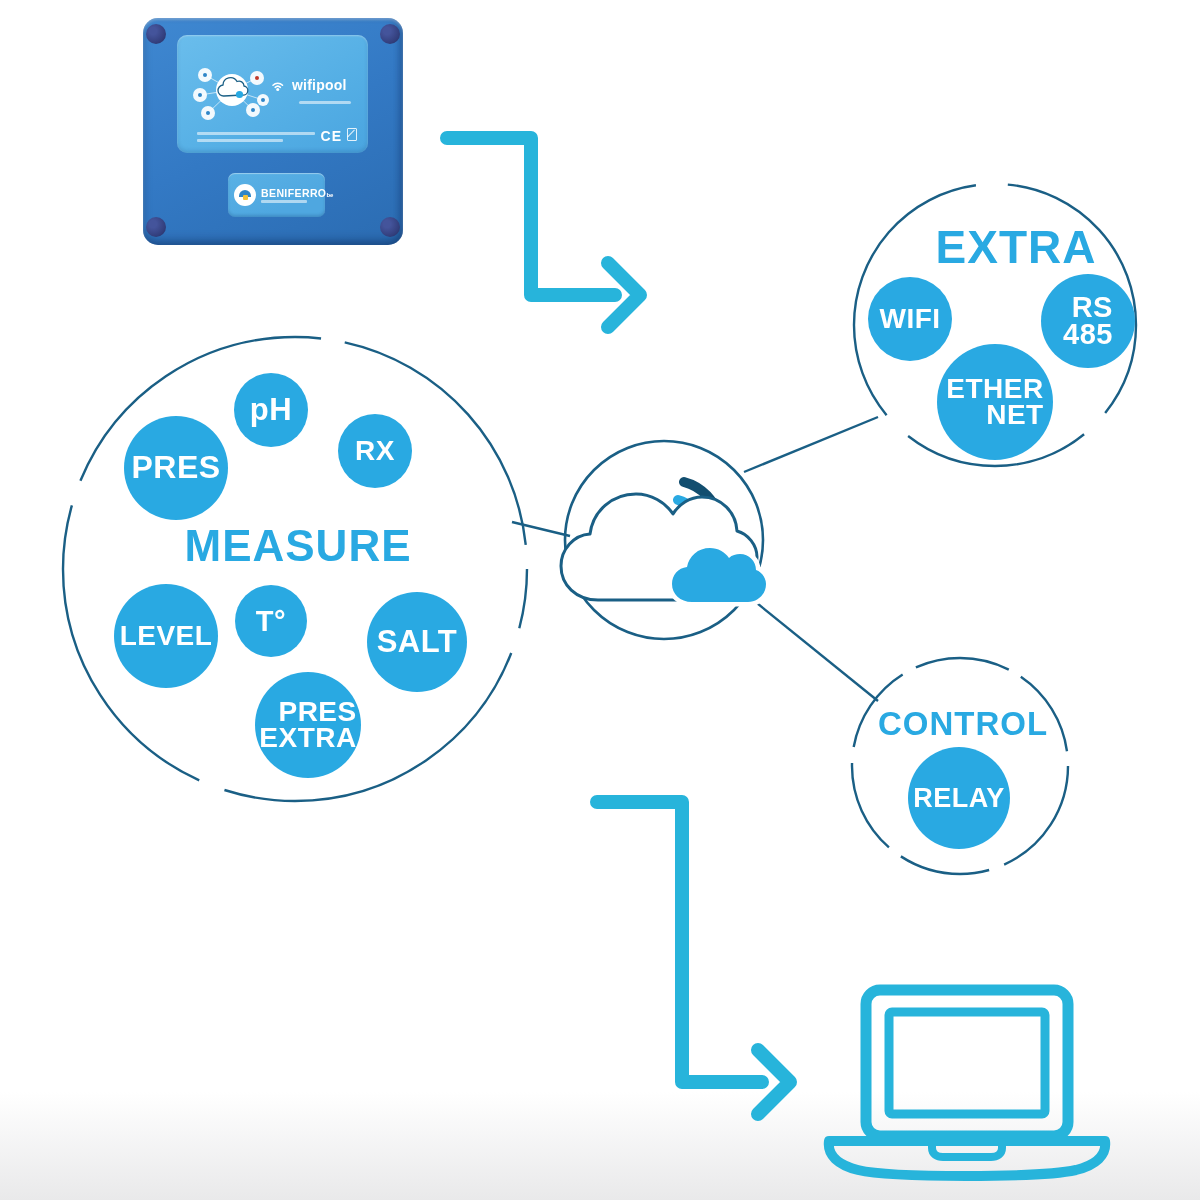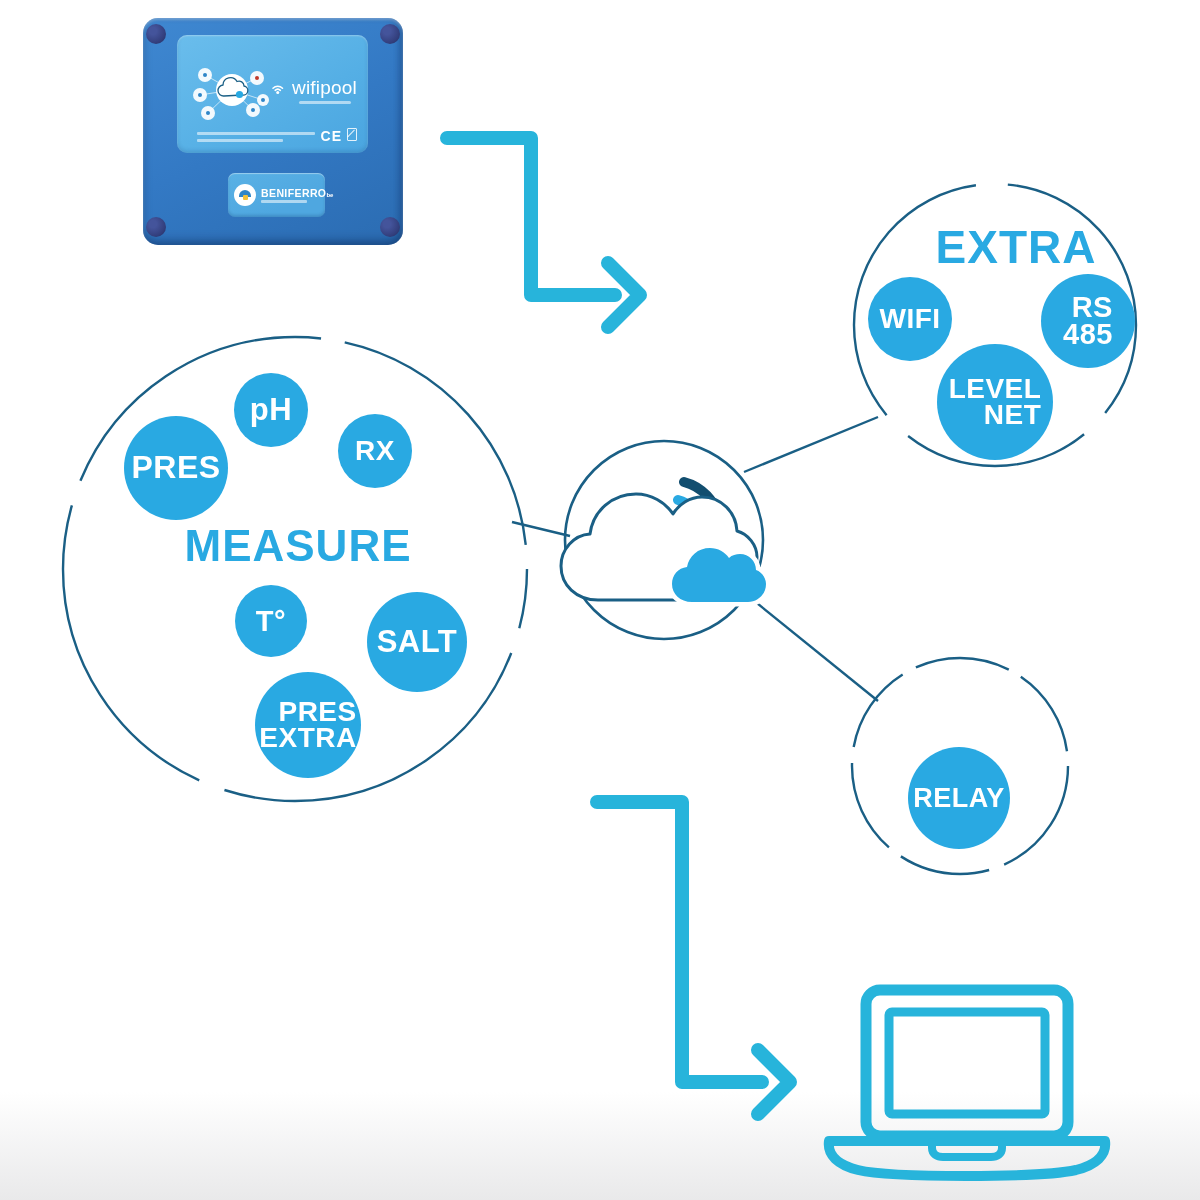--- a/index.html
+++ b/index.html
@@ -43,21 +43,21 @@
     background:linear-gradient(155deg,#3f88d1 0%,#3379c4 50%,#2b6cb2 100%);
     box-shadow:inset 0 2px 3px rgba(255,255,255,.3), inset 0 -5px 9px rgba(5,25,70,.35), inset -4px 0 6px rgba(5,25,70,.18);}
   .screw{position:absolute;width:20px;height:20px;border-radius:50%;
     background:radial-gradient(circle at 35% 35%, #44549b 20%, var(--device-screw) 65%, #222d5e 100%);}
   .screw.s1{left:3px;top:6px;} .screw.s2{left:237px;top:6px;}
   .screw.s3{left:3px;top:199px;} .screw.s4{left:237px;top:199px;}
   .panel{position:absolute;left:34px;top:17px;width:191px;height:118px;border-radius:10px;
     background:linear-gradient(150deg,#6abdec 0%,#55afe5 60%,#4aa5e0 100%);
     box-shadow:inset 0 1px 2px rgba(255,255,255,.35), inset 0 -2px 4px rgba(10,40,90,.18);}
   .logo{position:absolute;left:94px;top:42px;display:flex;align-items:center;gap:3px;}
-  .logotext{color:#fff;font-weight:normal;font-size:19px;letter-spacing:.2px;}
+  .logotext{color:#fff;font-weight:bold;font-size:14px;letter-spacing:.2px;}
   .tagbar{position:absolute;left:122px;top:66px;width:52px;height:3px;border-radius:2px;background:rgba(255,255,255,.55);}
   .txtbar{position:absolute;height:2.5px;border-radius:1px;background:rgba(255,255,255,.55);}
   .txtbar.t1{left:20px;top:97px;width:118px;}
   .txtbar.t2{left:20px;top:104px;width:86px;}
   .ce{position:absolute;right:26px;top:93px;color:#fff;font-size:14px;font-weight:bold;letter-spacing:1px;}
   .weee{position:absolute;right:11px;top:93px;width:8px;height:11px;border:1px solid rgba(255,255,255,.85);border-radius:1px;}
   .weee::after{content:"";position:absolute;left:-2px;top:4px;width:10px;height:0;border-top:1px solid rgba(255,255,255,.85);transform:rotate(-45deg);}
   .badge{position:absolute;left:85px;top:155px;width:97px;height:44px;border-radius:7px;
     background:linear-gradient(160deg,#59b1e5 0%,var(--badge-blue) 70%);
     box-shadow:inset 0 1px 1px rgba(255,255,255,.4), inset 0 -2px 3px rgba(10,40,90,.2);
@@ -176,27 +176,29 @@
         <span class="badge-name"><span>BENIFERRO</span><span class="suffix">be</span></span>
         <span class="txtbar t3"></span>
       </span>
     </div>
   </div>
 
   <div class="ctitle" style="left:298px;top:546px;font-size:44px;">MEASURE</div>
   <div class="bubble" style="left:271px;top:410px;width:74px;height:74px;font-size:31px;">pH</div>
   <div class="bubble" style="left:375px;top:451px;width:74px;height:74px;font-size:28px;">RX</div>
   <div class="bubble" style="left:176px;top:468px;width:104px;height:104px;font-size:32px;">PRES</div>
+  <div class="bubble" style="left:166px;top:636px;width:104px;height:104px;font-size:28px;">LEVEL</div>
   <div class="bubble" style="left:271px;top:621px;width:72px;height:72px;font-size:29px;">T°</div>
   <div class="bubble" style="left:417px;top:642px;width:100px;height:100px;font-size:31px;">SALT</div>
   <div class="bubble" style="left:308px;top:725px;width:106px;height:106px;font-size:28px;">PRES
 EXTRA</div>
 
   <div class="ctitle" style="left:1000px;top:247px;font-size:46px;margin-left:16px;">EXTRA</div>
   <div class="bubble" style="left:910px;top:319px;width:84px;height:84px;font-size:28px;">WIFI</div>
   <div class="bubble" style="left:1088px;top:321px;width:94px;height:94px;font-size:29px;">RS
 485</div>
-  <div class="bubble" style="left:995px;top:402px;width:116px;height:116px;font-size:28px;">LEVEL
+  <div class="bubble" style="left:995px;top:402px;width:116px;height:116px;font-size:28px;">ETHER
 NET</div>
 
+  <div class="ctitle" style="left:963px;top:724px;font-size:33px;">CONTROL</div>
   <div class="bubble" style="left:959px;top:798px;width:102px;height:102px;font-size:27px;">RELAY</div>
 
 </div>
 
 </body></html>

